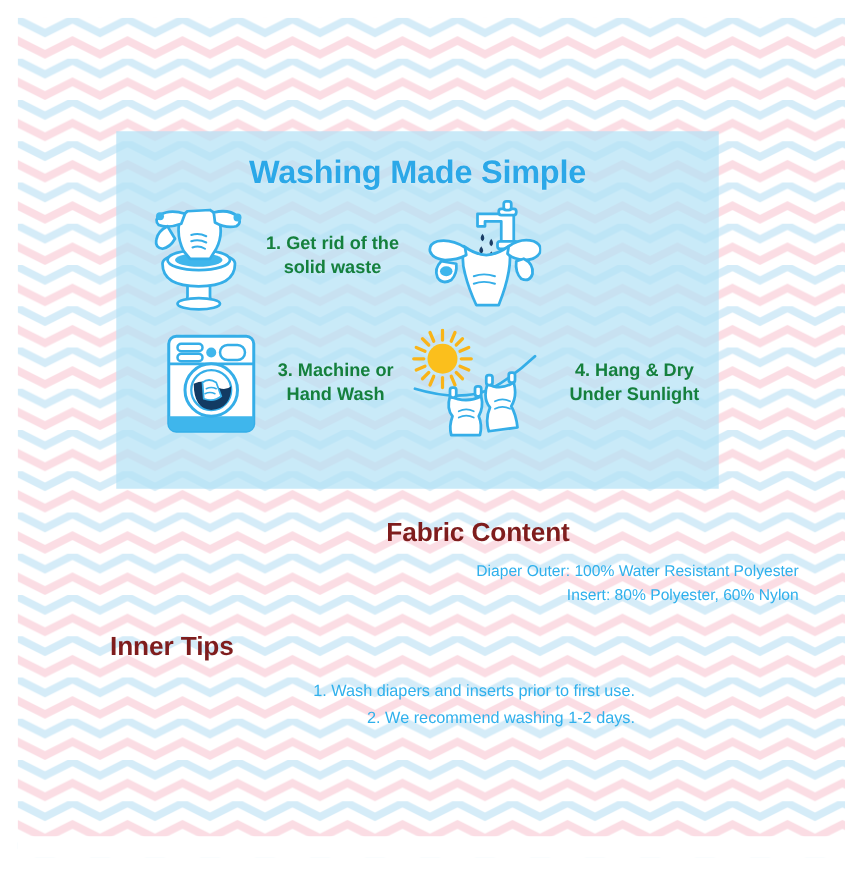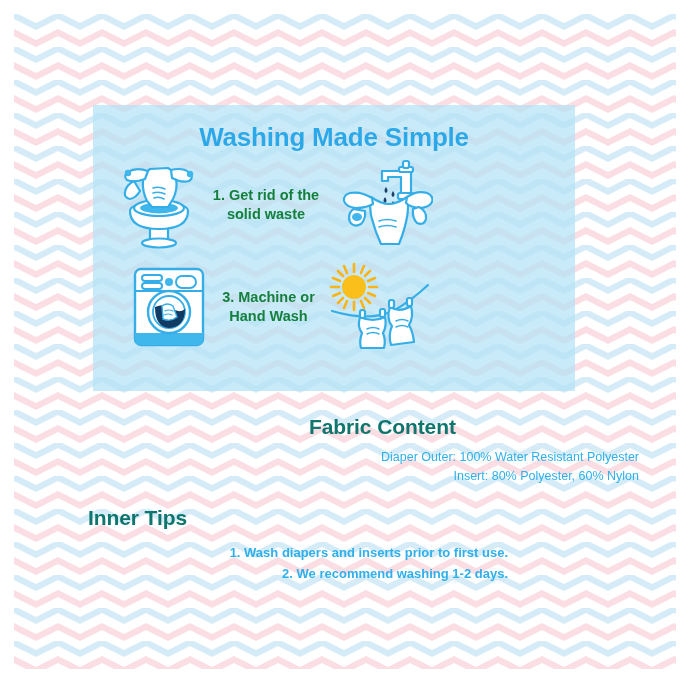--- a/index.html
+++ b/index.html
@@ -67,42 +67,42 @@
   .row2 .step-c{width:230px;padding-left:38px;}
   .row2 .step-d{width:250px;padding-left:6px;}
 
   
   #fabric-section{
     position:absolute;
     left:309px; top:415px;
     width:330px;
   }
   .sec-head{
-    color:#0f766e;
+    color:#7f1d1d;
     font-size:21px;
     font-weight:bold;
     margin:0 0 9px 0;
     letter-spacing:-0.1px;
   }
   .sec-line{
     color:#2FB0EC;
     font-size:12.5px;
     line-height:1.48;
     margin:0;
     text-align:right;
   }
 
   
   #usage-section{
     position:absolute;
     left:88px; top:506px;
     width:420px;
   }
   #usage-section .sec-head{margin-bottom:12px;}
-  #usage-section .sec-line{font-size:13px;line-height:1.63;font-weight:bold;}
+  #usage-section .sec-line{font-size:13px;line-height:1.63;}
 </style>
 </head>
 <body>
 
 <div id="chevron-bg">
   <svg width="662" height="672" viewBox="0 0 662 672" xmlns="http://www.w3.org/2000/svg">
     <defs>
       <pattern id="chev" x="0" y="0" width="44" height="33" patternUnits="userSpaceOnUse">
         <rect x="0" y="0" width="44" height="33" fill="#ffffff"></rect>
         <path d="M -22 9 L 0 -2 L 22 9 L 44 -2 L 66 9 L 66 16 L 44 5 L 22 16 L 0 5 L -22 16 Z" fill="#d5ecf8"></path>
@@ -247,20 +247,21 @@
         <g fill="#ffffff" stroke="#35AEE8" stroke-width="2.2" stroke-linejoin="round" stroke-linecap="round">
           <path d="M61 44 Q57 56 63 63 Q59 72 62 82 L85 79 Q84 69 80 62 Q85 54 82 43 Q71 50 61 44 Z"></path>
           <rect x="60" y="37" width="5" height="8" rx="2"></rect>
           <rect x="78" y="35" width="5" height="8" rx="2"></rect>
         </g>
         <g fill="none" stroke="#35AEE8" stroke-width="1.4" stroke-linecap="round">
           <path d="M67 58 Q73 55 79 58"></path>
           <path d="M67 64 Q73 61 79 64"></path>
         </g>
       </svg>
+      <div class="step-label">4. Hang &amp; Dry Under Sunlight</div>
     </div>
   </div>
 </div>
 
 <div id="fabric-section">
   <h2 class="sec-head">Fabric Content</h2>
   <p class="sec-line">Diaper Outer: 100% Water Resistant Polyester</p>
   <p class="sec-line">Insert: 80% Polyester, 60% Nylon</p>
 </div>
 

